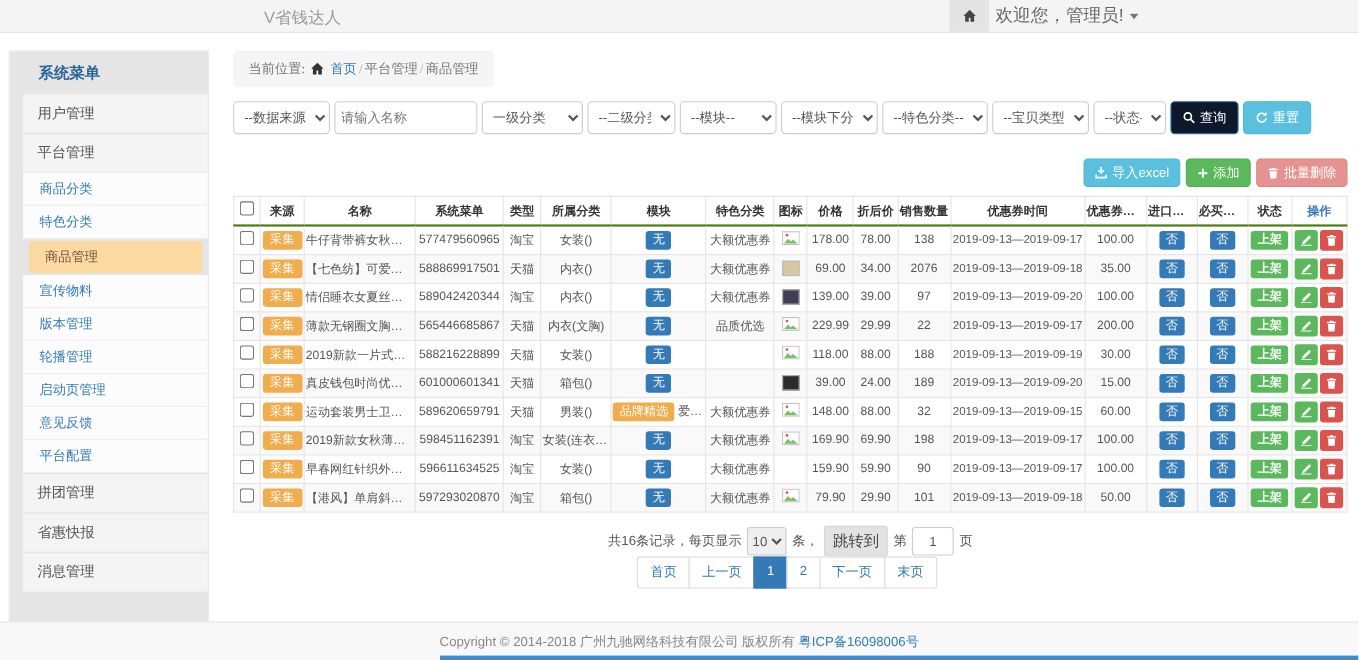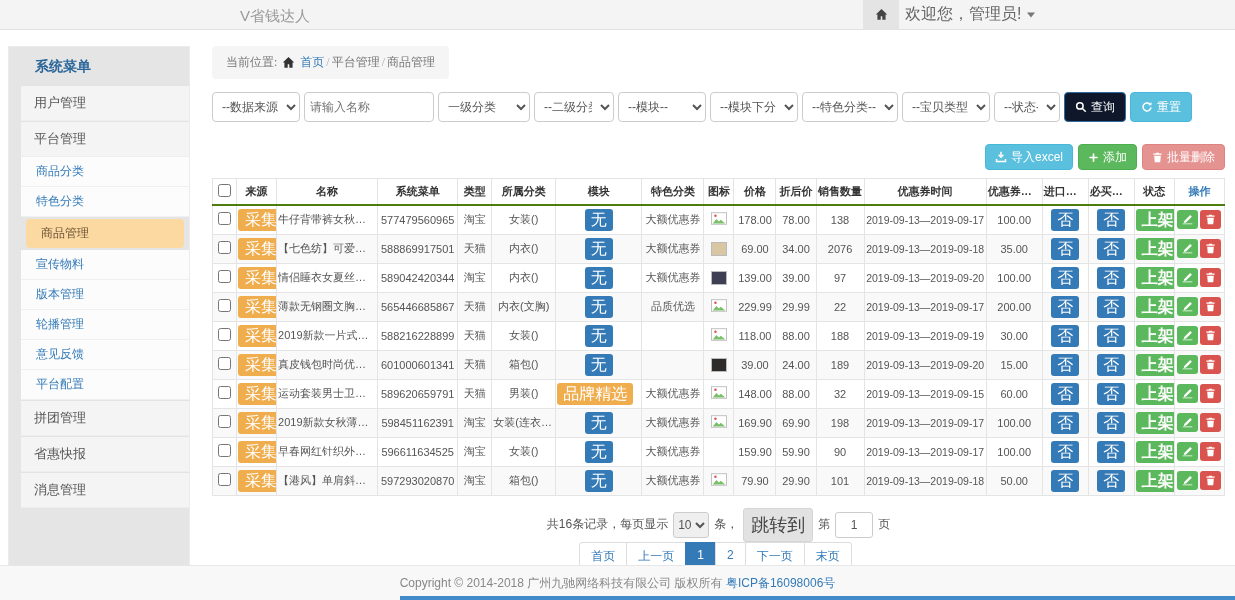--- a/index.html
+++ b/index.html
@@ -48,38 +48,38 @@
   .toolbar { display:flex; justify-content:flex-end; gap:5px; margin:22px 0 0; }
   .toolbar .btn { height:26px; padding:0 9px; }
   
   table { width:100%; border-collapse:collapse; table-layout:fixed; margin-top:8px; font-size:11px; color:#555; }
   th, td { border:1px solid #e4e4e4; text-align:center; padding:3px 1px; height:26px;
     overflow:hidden; white-space:nowrap; text-overflow:ellipsis; }
   thead th { background:#fff; color:#333; font-weight:bold; border-bottom:2px solid #4d7c0f; font-size:11px; }
   thead th.ops-head { color:#337ab7; }
   tbody tr:nth-child(even) { background:#f9f9f9; }
   td.time { font-size:10.5px; }
-  .bdg { display:inline-block; padding:3px 7px; border-radius:3px; color:#fff; font-size:16px; line-height:1; }
+  .bdg { display:inline-block; padding:3px 7px; border-radius:3px; color:#fff; font-size:11px; line-height:1; }
   .bdg-sm { padding:3px 6px; }
   .bdg-blue { background:#337ab7; }
   .bdg-orange { background:#f0ad4e; }
   .bdg-green { background:#5cb85c;font-weight:bold; }
   .bdg-click { cursor:pointer; }
   .op { display:inline-flex; align-items:center; justify-content:center; width:21px; height:19px;
     border-radius:3px; color:#fff; border:none; cursor:pointer; margin:0 1px; vertical-align:middle; }
   .op-edit { background:#5cb85c; }
   .op-del { background:#d9534f; }
   .thumb { display:inline-block; width:16px; height:14px; border:1px solid #bbb; vertical-align:middle; }
   .icn { display:inline-flex; align-items:center; }
   
   .pager-row { display:flex; align-items:center; margin-top:12px; font-size:12px; color:#555;flex-direction:column; }
   .pager-left { display:flex; align-items:center; gap:5px; }
   .pp-select { height:26px; border:1px solid #ccc; border-radius:3px; font-size:12px; color:#555; font-family:inherit; }
   .jump-btn { background:#e2e2e2; border:1px solid #d5d5d5; border-radius:3px; padding:4px 7px;
-    font-size:18px; color:#444; cursor:pointer; font-family:inherit; }
+    font-size:14px; color:#444; cursor:pointer; font-family:inherit; }
   .page-input { width:38px; height:26px; border:1px solid #ccc; border-radius:3px; text-align:center;
     font-size:12px; color:#555; font-family:inherit; }
   .pg { display:flex; margin-right:6px; }
   .pg a { border:1px solid #ddd; padding:5px 11px; margin-left:-1px; color:#337ab7; background:#fff;
     text-decoration:none; font-size:12px; cursor:pointer; }
   .pg a:first-child { border-radius:3px 0 0 3px; margin-left:0; }
   .pg a:last-child { border-radius:0 3px 3px 0; }
   .pg a.active { background:#337ab7; border-color:#337ab7; color:#fff; }
   
   .footer { position:absolute; left:0; bottom:0; width:100%; height:35px; background:#f8f8f8;
@@ -115,20 +115,21 @@
     <div class="sidebar-title">系统菜单</div>
     <div id="sidebar-items">
         <div class="sb-section">用户管理</div>
         <div class="sb-section">平台管理</div>
         <div class="sb-sub">商品分类</div>
         <div class="sb-sub">特色分类</div>
         <div class="sb-sub active">商品管理</div>
         <div class="sb-sub">宣传物料</div>
         <div class="sb-sub">版本管理</div>
         <div class="sb-sub">轮播管理</div>
+        <div class="sb-sub">启动页管理</div>
         <div class="sb-sub">意见反馈</div>
         <div class="sb-sub">平台配置</div>
         <div class="sb-section">拼团管理</div>
         <div class="sb-section">省惠快报</div>
         <div class="sb-section">消息管理</div>
       </div>
   </aside>
 
   <main class="main">
     <div class="breadcrumb">

